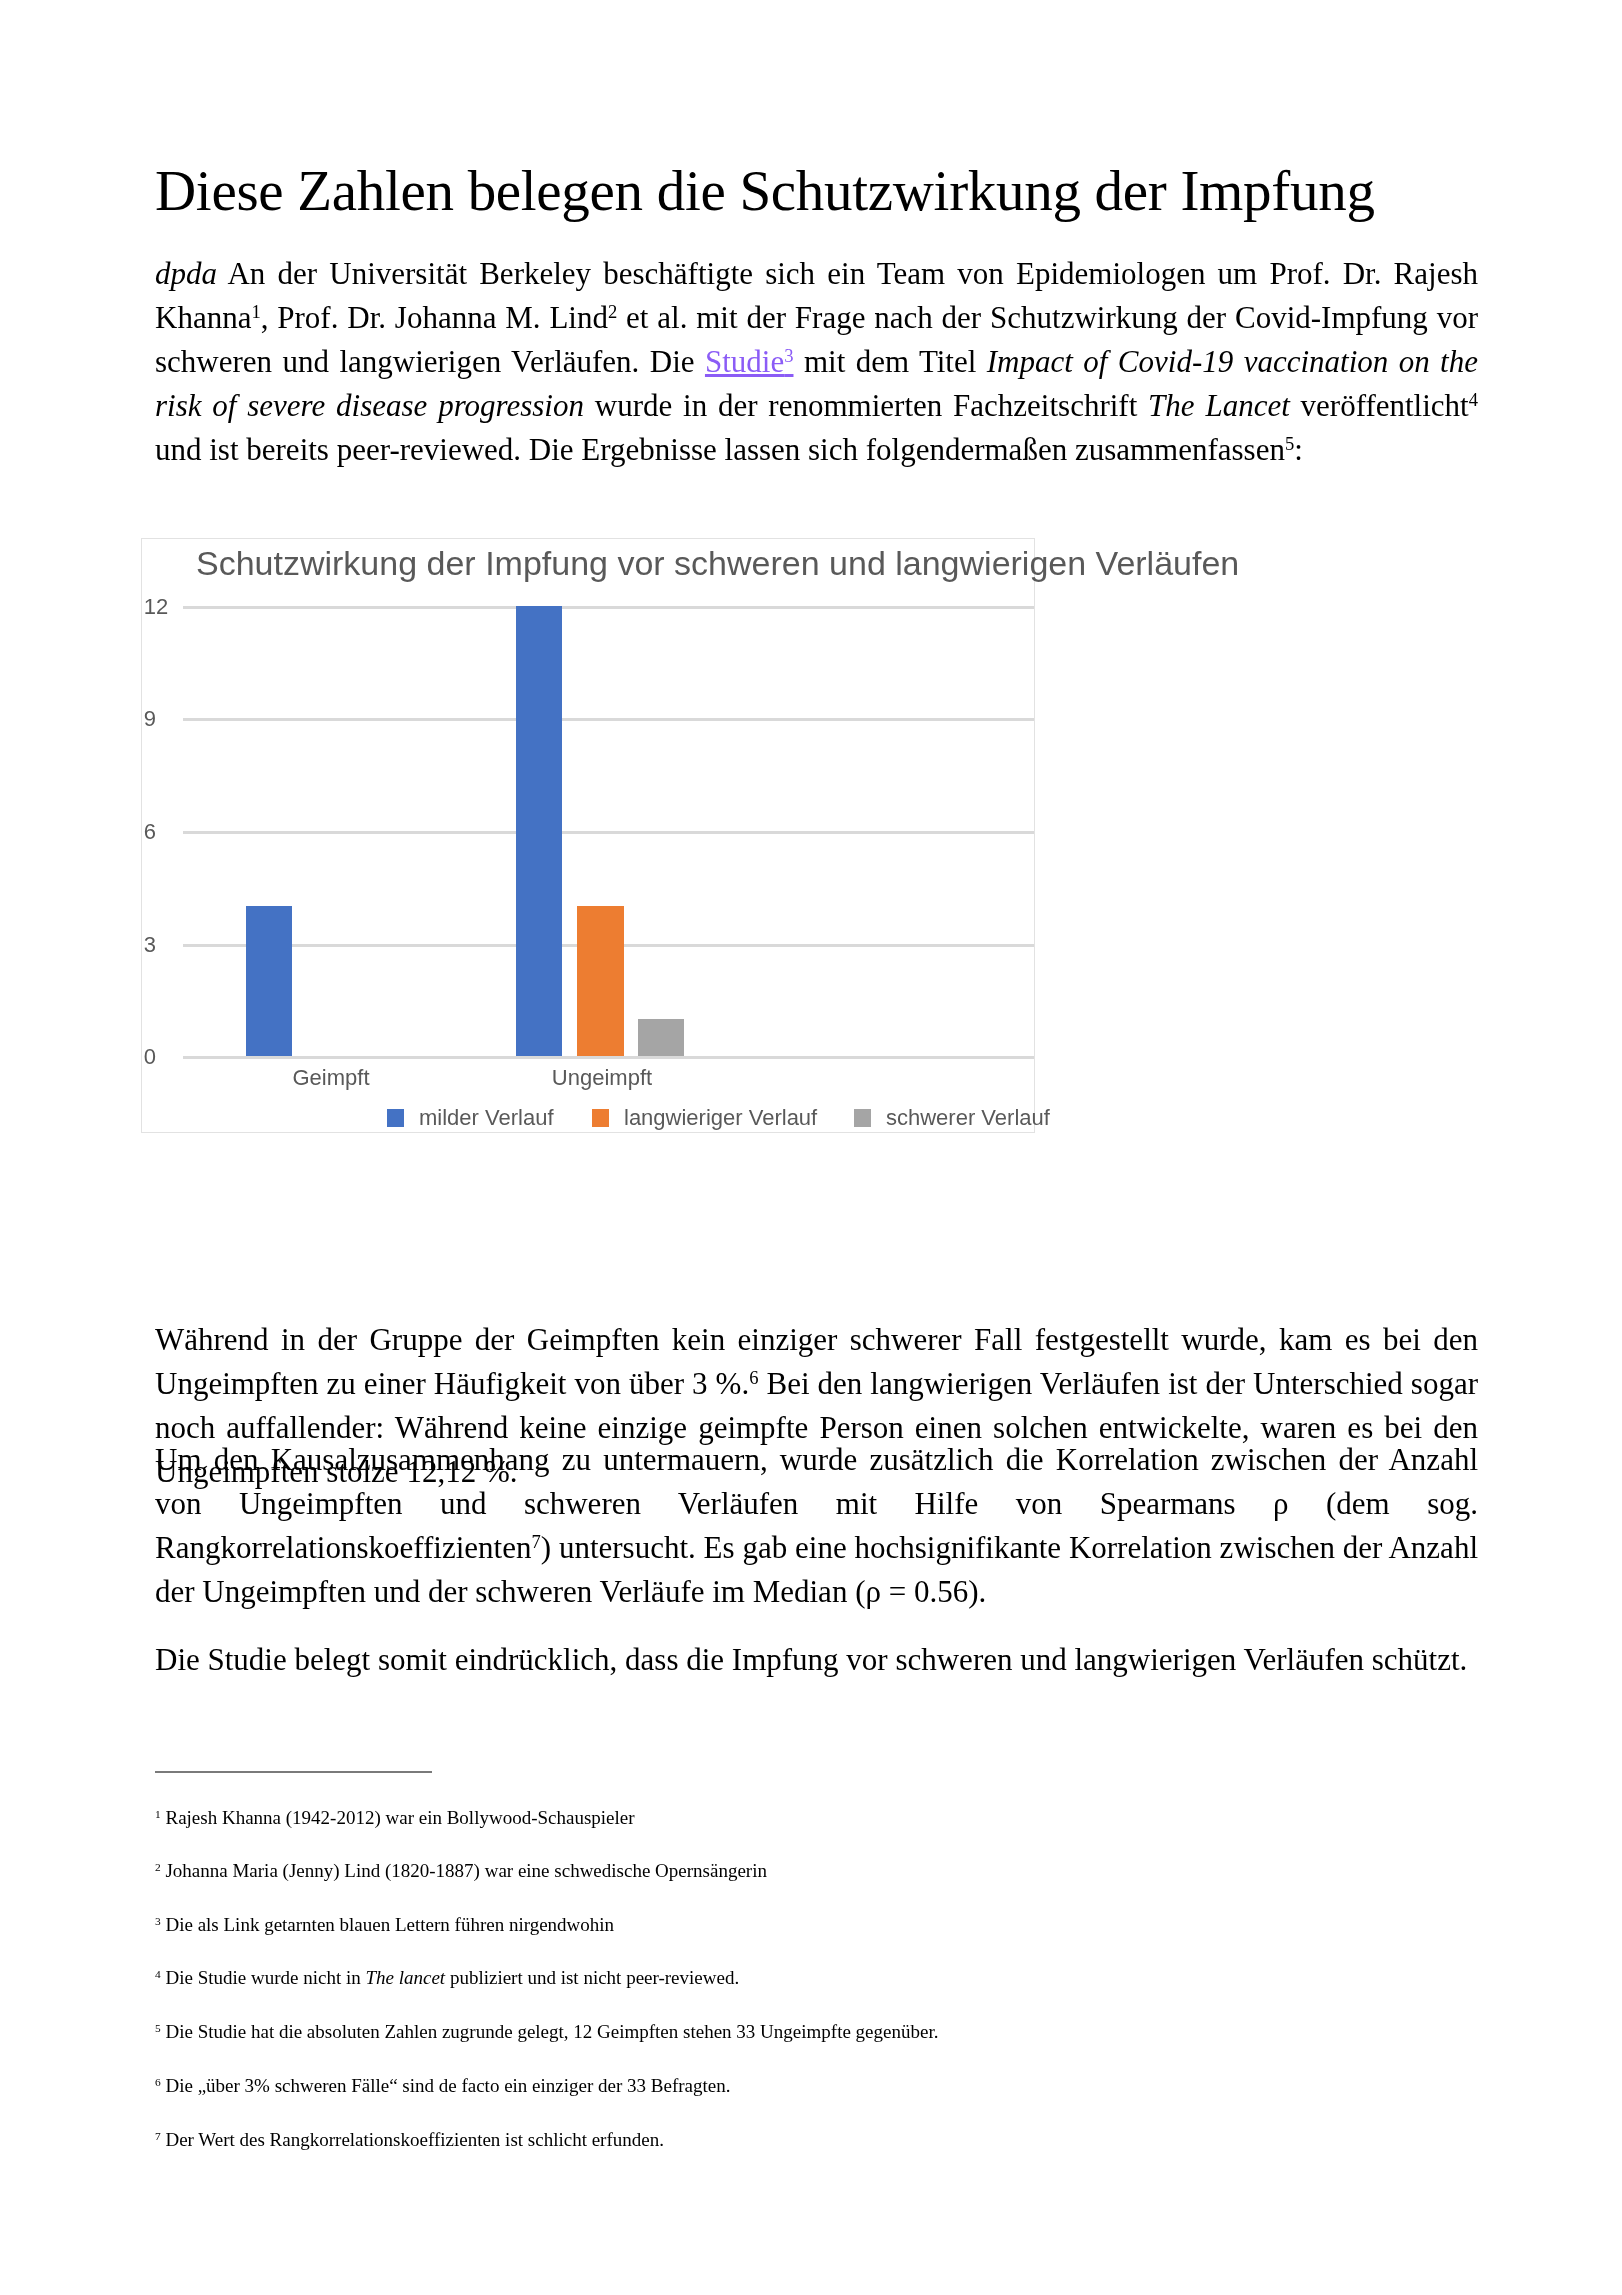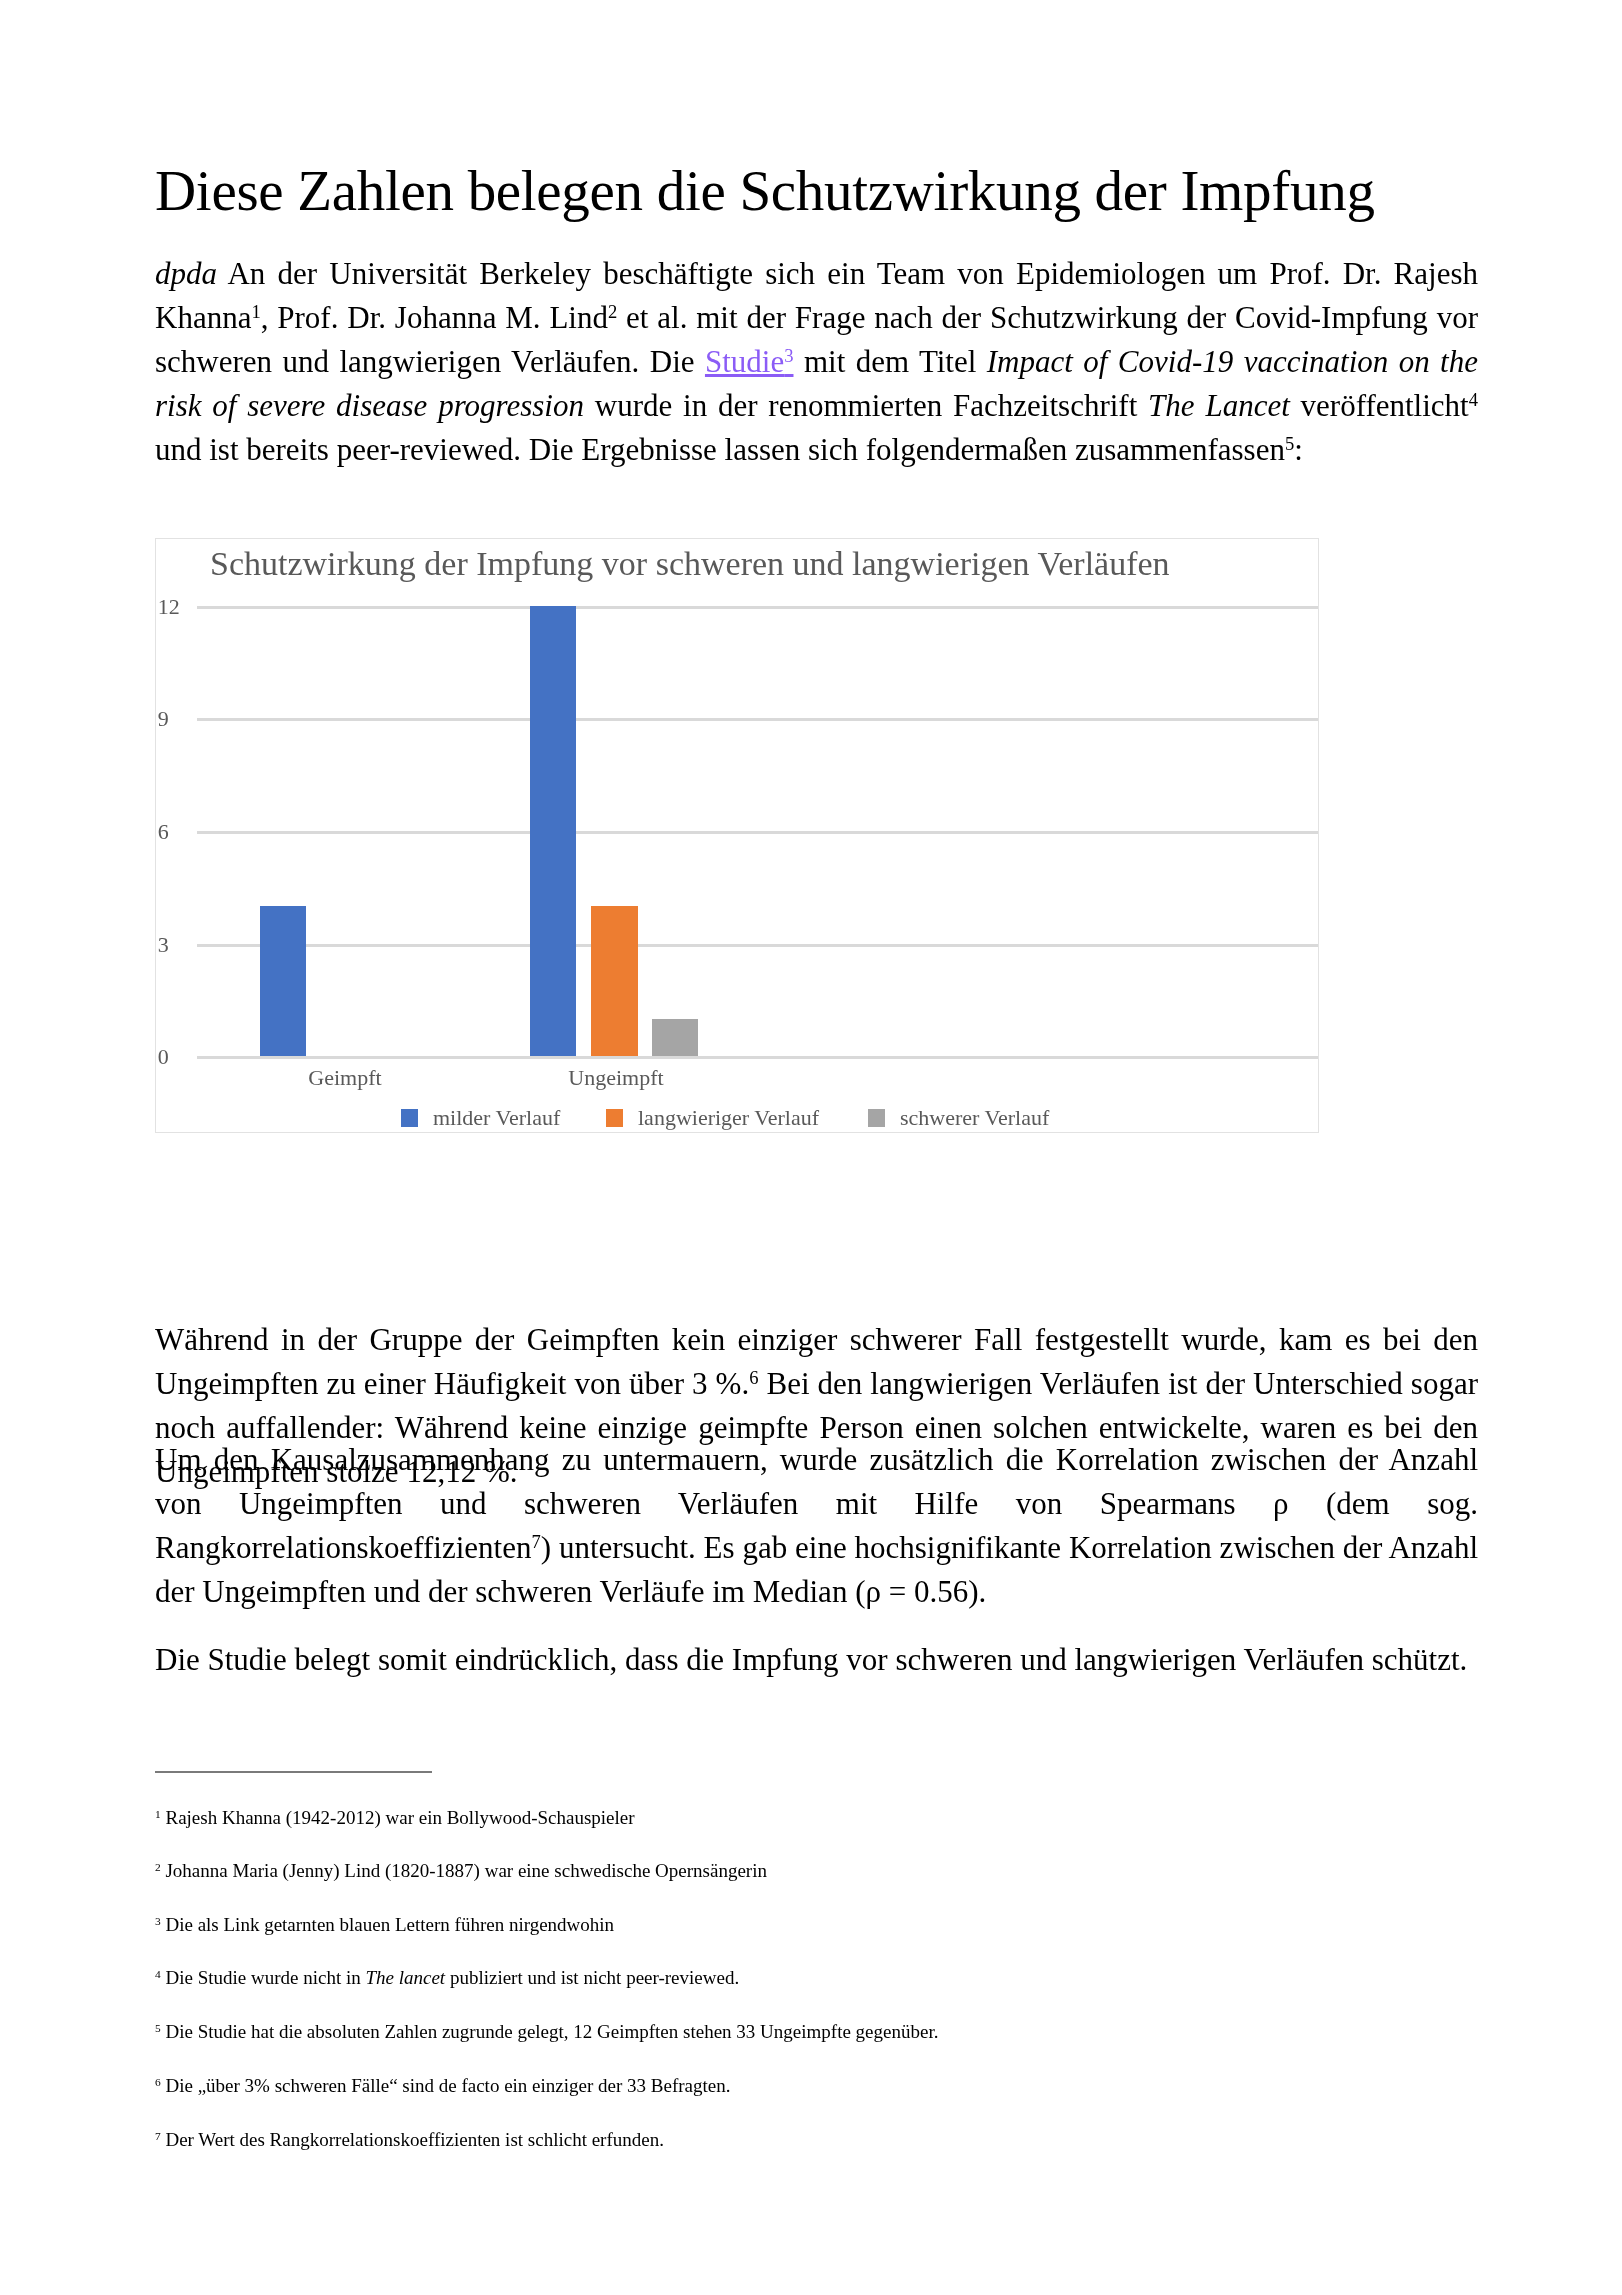--- a/index.html
+++ b/index.html
@@ -12,23 +12,23 @@
           text-align: justify; margin: 0; }
   .para sup, .fn sup { font-size: 0.6em; vertical-align: 0.55em; line-height: 0; }
   .p1 { top: 252px; }
   .p2 { top: 1284px; margin-top: 34px; }
   .p3 { top: 1438px; }
   .p4 { top: 1638px; }
   .link { color: #8b5cf6; text-decoration: underline; }
   i { font-style: italic; }
 
   
-  .chart { position: absolute; left: 155px; top: 538px; width: 1164px; height: 595px;
+  .chart { position: absolute; left: 141px; top: 538px; width: 894px; height: 595px;
            border: 1.7px solid #e2e2e2; box-sizing: border-box;
-           font-family: Liberation Serif, serif; color: #595959; }
+           font-family: Liberation Sans, sans-serif; color: #595959; }
   .chart-title { position: absolute; left: 54px; top: 0px; font-size: 34px; line-height: 49px;
                  white-space: nowrap; color: #595959; }
   .grid { position: absolute; left: 41px; right: 0; height: 2.5px; background: #d9d9d9; }
   .ytick { position: absolute; left: 0; width: 30px; text-align: left; font-size: 22px;
            line-height: 24px; color: #595959; padding-left: 1.7px; }
   .bar { position: absolute; }
   .xlabel { position: absolute; font-size: 22px; line-height: 25px; color: #595959;
             transform: translateX(-50%); white-space: nowrap; }
   .legend { position: absolute; top: 566px; left: 0; right: 0; height: 29px; }
   .legend-item { position: absolute; display: flex; align-items: center; white-space: nowrap;

